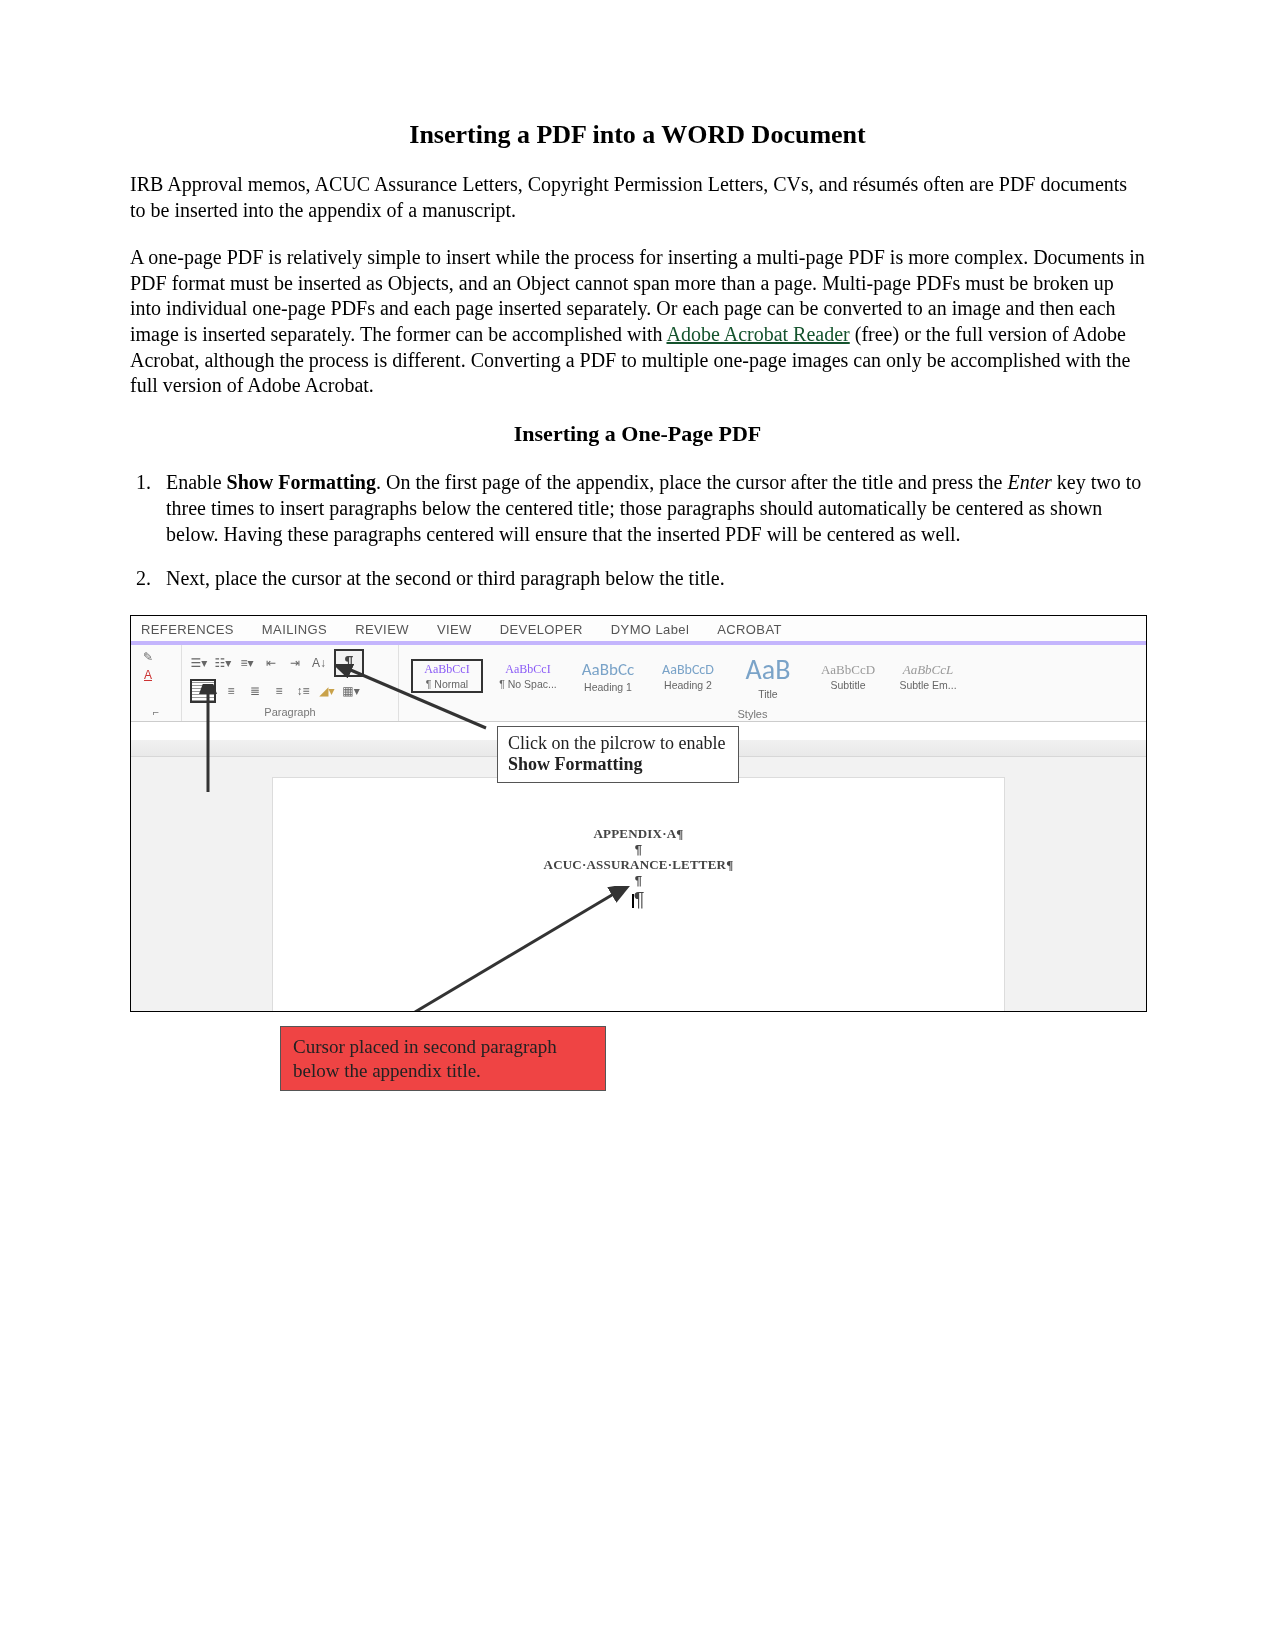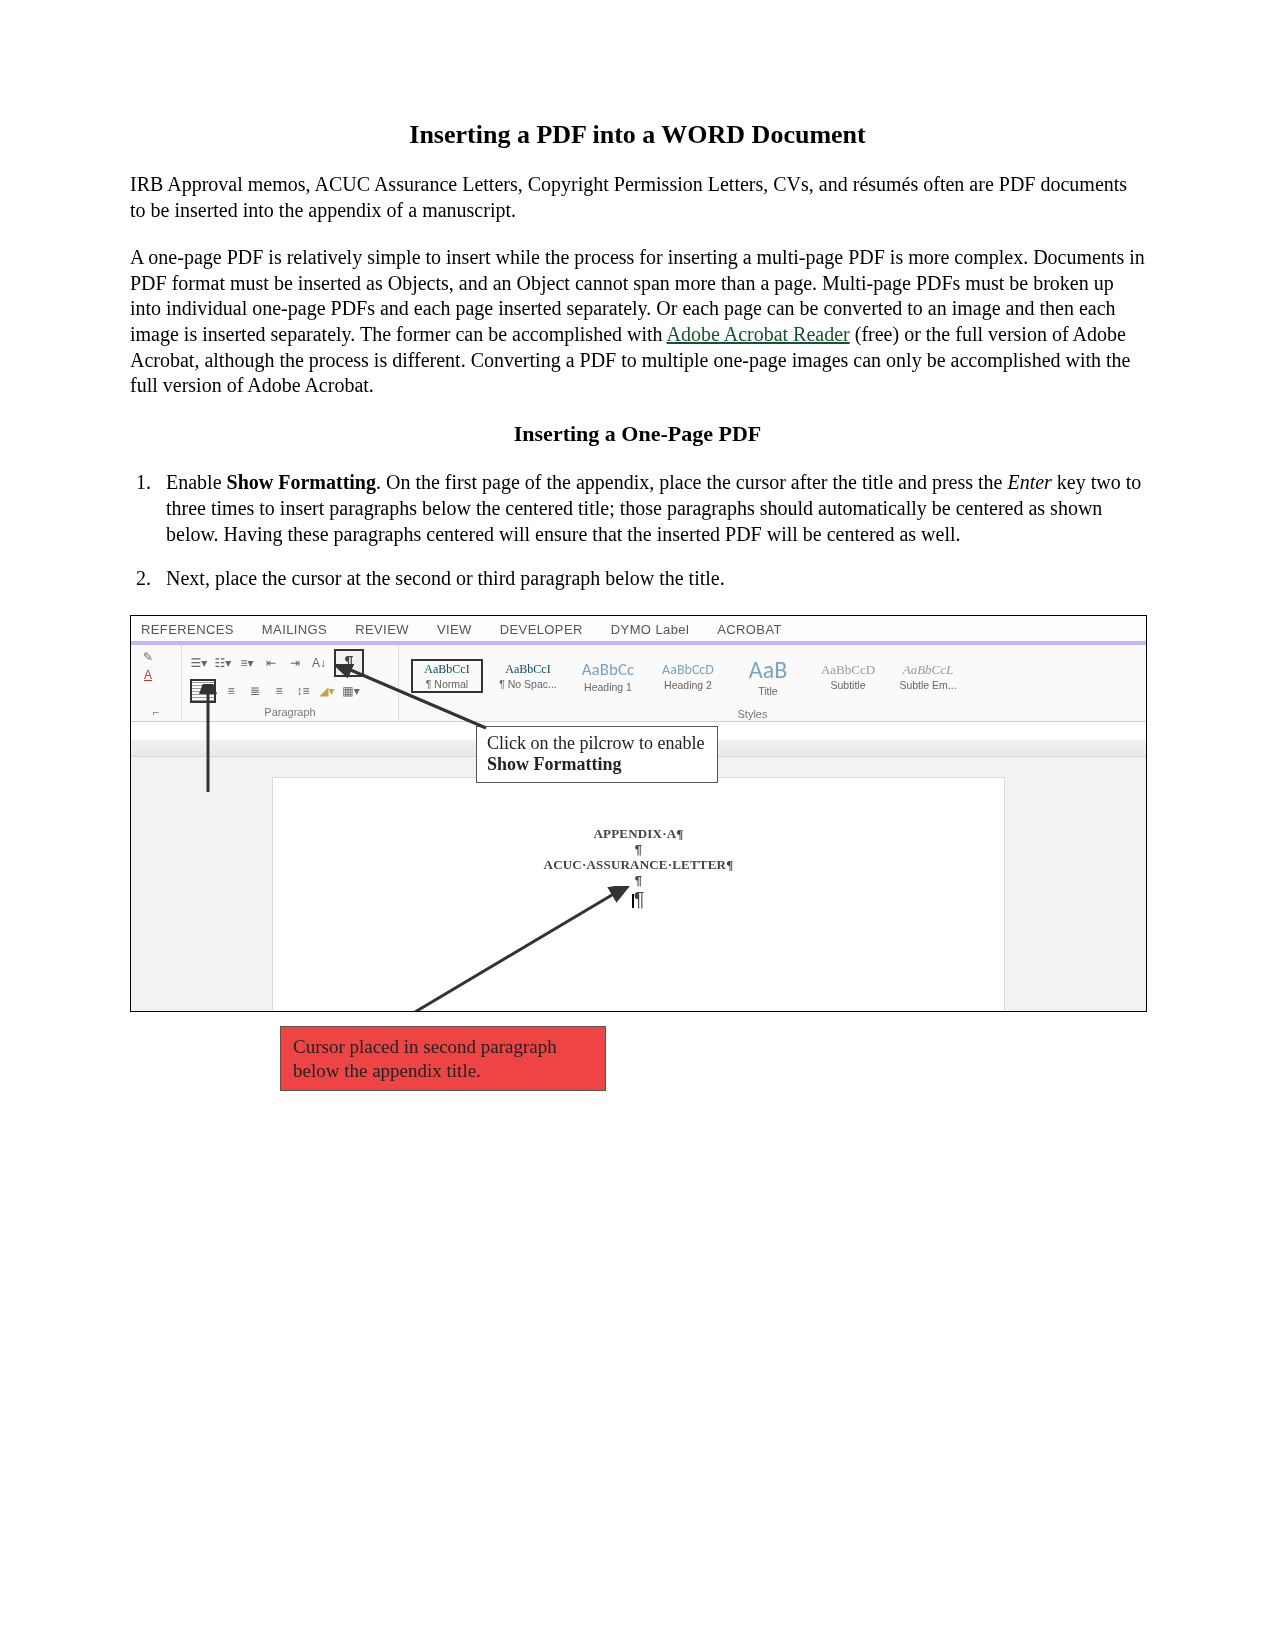--- a/index.html
+++ b/index.html
@@ -131,22 +131,22 @@
     flex-direction:column;
     align-items:center;
     border: 1px solid transparent;
     padding: 1px 3px;
     color:#777;
     min-width: 62px;
   }
   .style-card.sel {
     border: 2px solid #333;
   }
-  .style-sample { font-family: "Times New Roman", serif; color:#0c4a6e; }
-  .style-sample.big { font-size: 24px; color:#7aa3c8; font-family: Calibri, Arial, sans-serif; }
+  .style-sample { font-family: "Times New Roman", serif; color:#8b5cf6; }
+  .style-sample.big { font-size: 28px; color:#7aa3c8; font-family: Calibri, Arial, sans-serif; }
   .style-sample.h1s { font-size: 17px; color:#7aa3c8; font-family: Calibri, Arial, sans-serif; }
   .style-sample.h2s { font-size: 14px; color:#7aa3c8; font-family: Calibri, Arial, sans-serif; }
   .style-sample.sub { font-size: 13px; color:#999; }
   .style-sample.emph { font-size: 13px; font-style: italic; color:#999; }
   .style-name { font-size: 10.5px; color:#666; margin-top:1px; white-space:nowrap; }
 
   
   .ruler {
     height: 16px;
     background: linear-gradient(#f1f1f1,#e9e9e9);
@@ -319,21 +319,21 @@
         <div class="appendix-line">APPENDIX·A¶</div>
         <div class="appendix-line pil">¶</div>
         <div class="appendix-line">ACUC·ASSURANCE·LETTER¶</div>
         <div class="appendix-line pil">
           <span>¶</span>
         </div>
         <div><span class="cursor-bar"></span><span class="pil">¶</span></div>
       </div>
     </div>
 
-    <div class="callout" style="left:345px; top:110px; width:220px">
+    <div class="callout" style="left:366px; top:110px; width:220px">
       <span>Click on the pilcrow to enable </span><span class="bold">Show Formatting</span>
     </div>
 
     <svg class="arrow" style="left:205px; top:48px; width:160px; height:70px">
       <defs>
           <marker id="ah1" markerWidth="10" markerHeight="10" refX="2" refY="3" orient="auto">
             <path d="M0,0 L0,6 L8,3 z" fill="#333"></path>
           </marker>
         </defs>
       <line x1="150" y1="64" x2="10" y2="4" stroke="#333" stroke-width="3" marker-end="url(#ah1)"></line>

